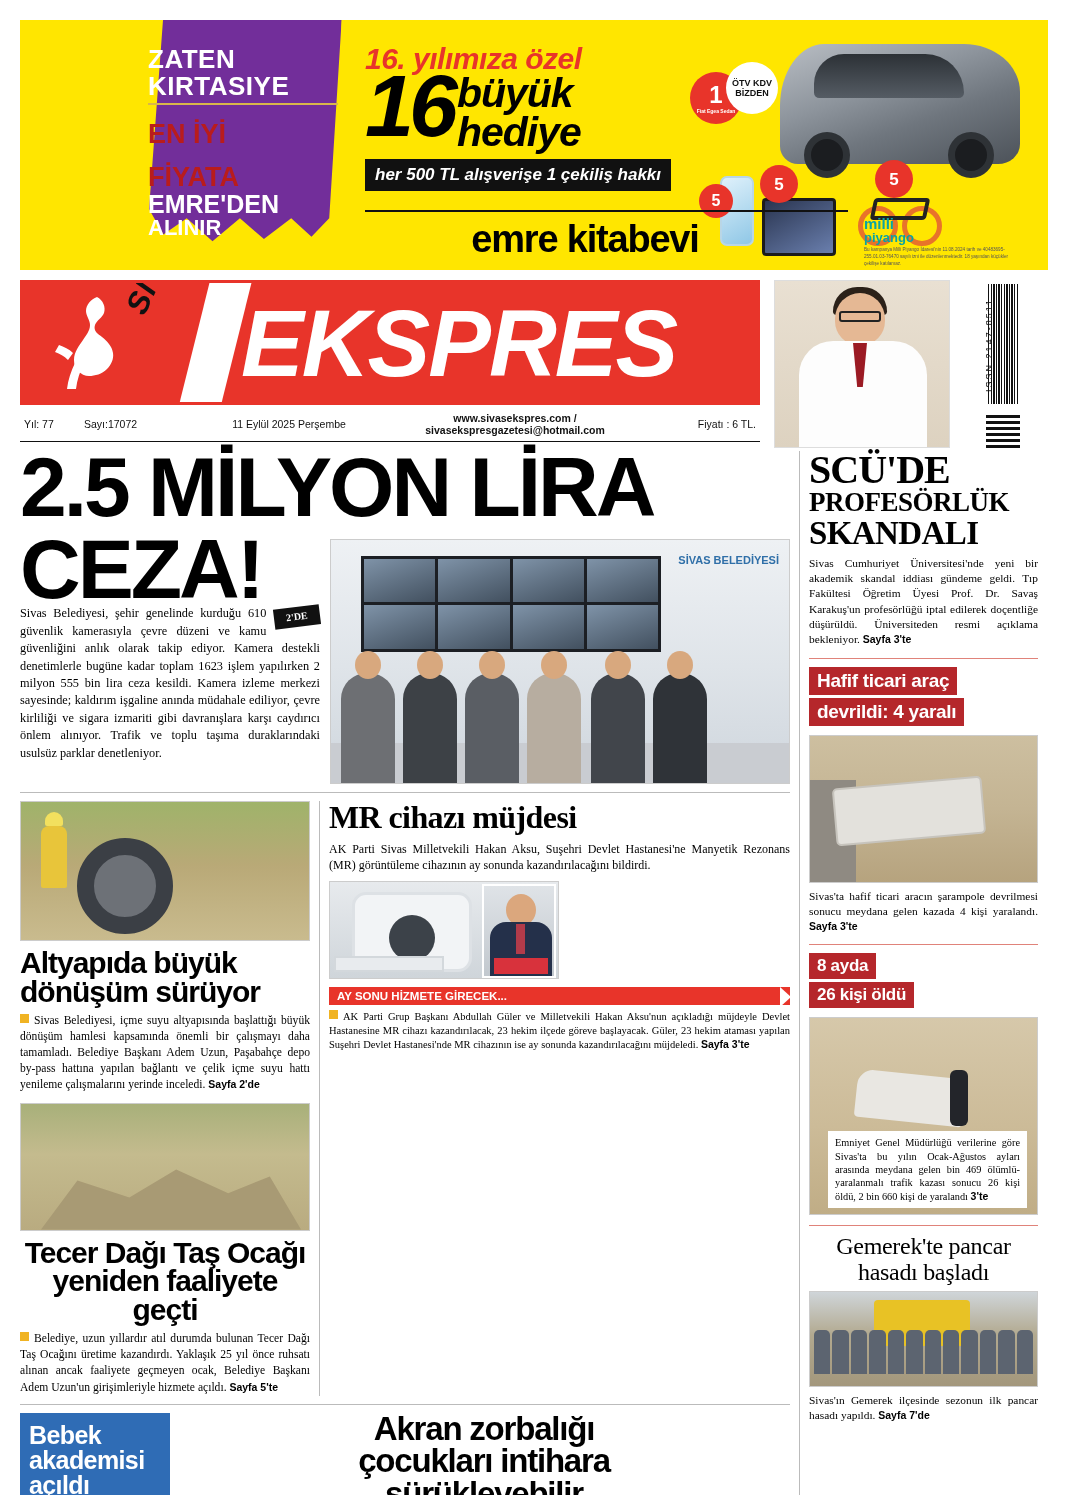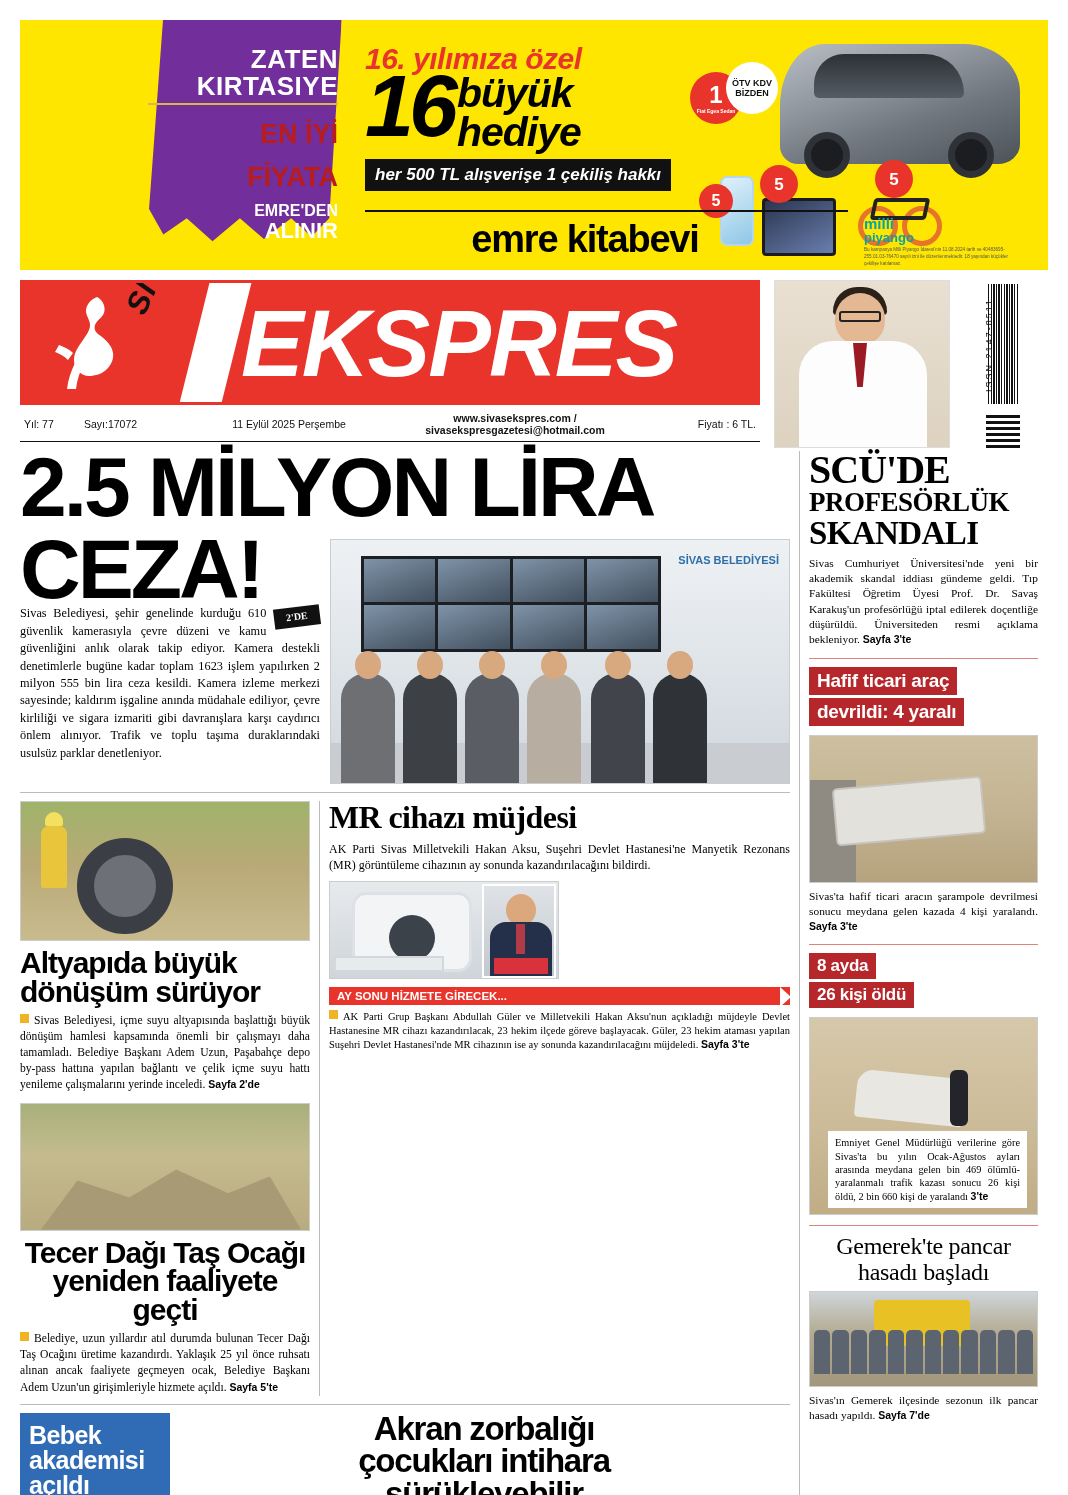--- a/index.html
+++ b/index.html
@@ -18,27 +18,27 @@
     background:#ffe600; overflow:hidden;
   }
   .ad-ribbon {
     position:absolute; left:128px; top:-6px; width:190px; height:232px;
     background:#722e9a;
     clip-path: polygon(6% 0%, 100% 0%, 97% 88%, 88% 96%, 77% 88%, 63% 97%, 50% 88%, 36% 98%, 22% 88%, 10% 95%, 2% 84%);
     transform:skewX(-2deg);
   }
   .ad-ribbon-txt {
     position:absolute; left:128px; top:26px; width:190px;
-    text-align:right; color:#fff; font-weight:bold; z-index:3;
+    text-align:left; color:#fff; font-weight:bold; z-index:3;
     font-family:"Liberation Sans", sans-serif; line-height:1.04;
   }
   .ad-ribbon-txt .l1 { font-size:26px; letter-spacing:.5px; display:block; }
   .ad-ribbon-txt .l2 { font-size:26px; letter-spacing:.5px; display:block; border-bottom:2px solid #d9b64a; padding-bottom:3px;}
   .ad-ribbon-txt .y { color:#b91c1c; font-size:27px; display:block; margin-top:15px;}
-  .ad-ribbon-txt .l5 { font-size:16px; display:block; margin-top:12px;}
+  .ad-ribbon-txt .l5 { font-size:25px; display:block; margin-top:0;}
   .ad-ribbon-txt .l6 { font-size:22px; display:block;}
 
   .ad-mid { position:absolute; left:345px; top:22px; width:330px; }
   .ad-yil { color:#e8342a; font-size:30px; font-weight:bold; font-style:italic; letter-spacing:-.5px;}
   .ad-16row { display:flex; align-items:flex-start; margin-top:-6px;}
   .ad-16 { font-size:88px; font-weight:bold; font-style:italic; line-height:.82; letter-spacing:-5px;}
   .ad-bh { margin-left:4px; margin-top:4px;}
   .ad-bh span { display:block; font-size:41px; font-weight:bold; font-style:italic; line-height:.96; letter-spacing:-1px;}
   .ad-strip { margin-top:6px; background:#111; color:#fff; padding:6px 10px; font-size:17px; font-weight:bold; font-style:italic; display:inline-block;}
 

